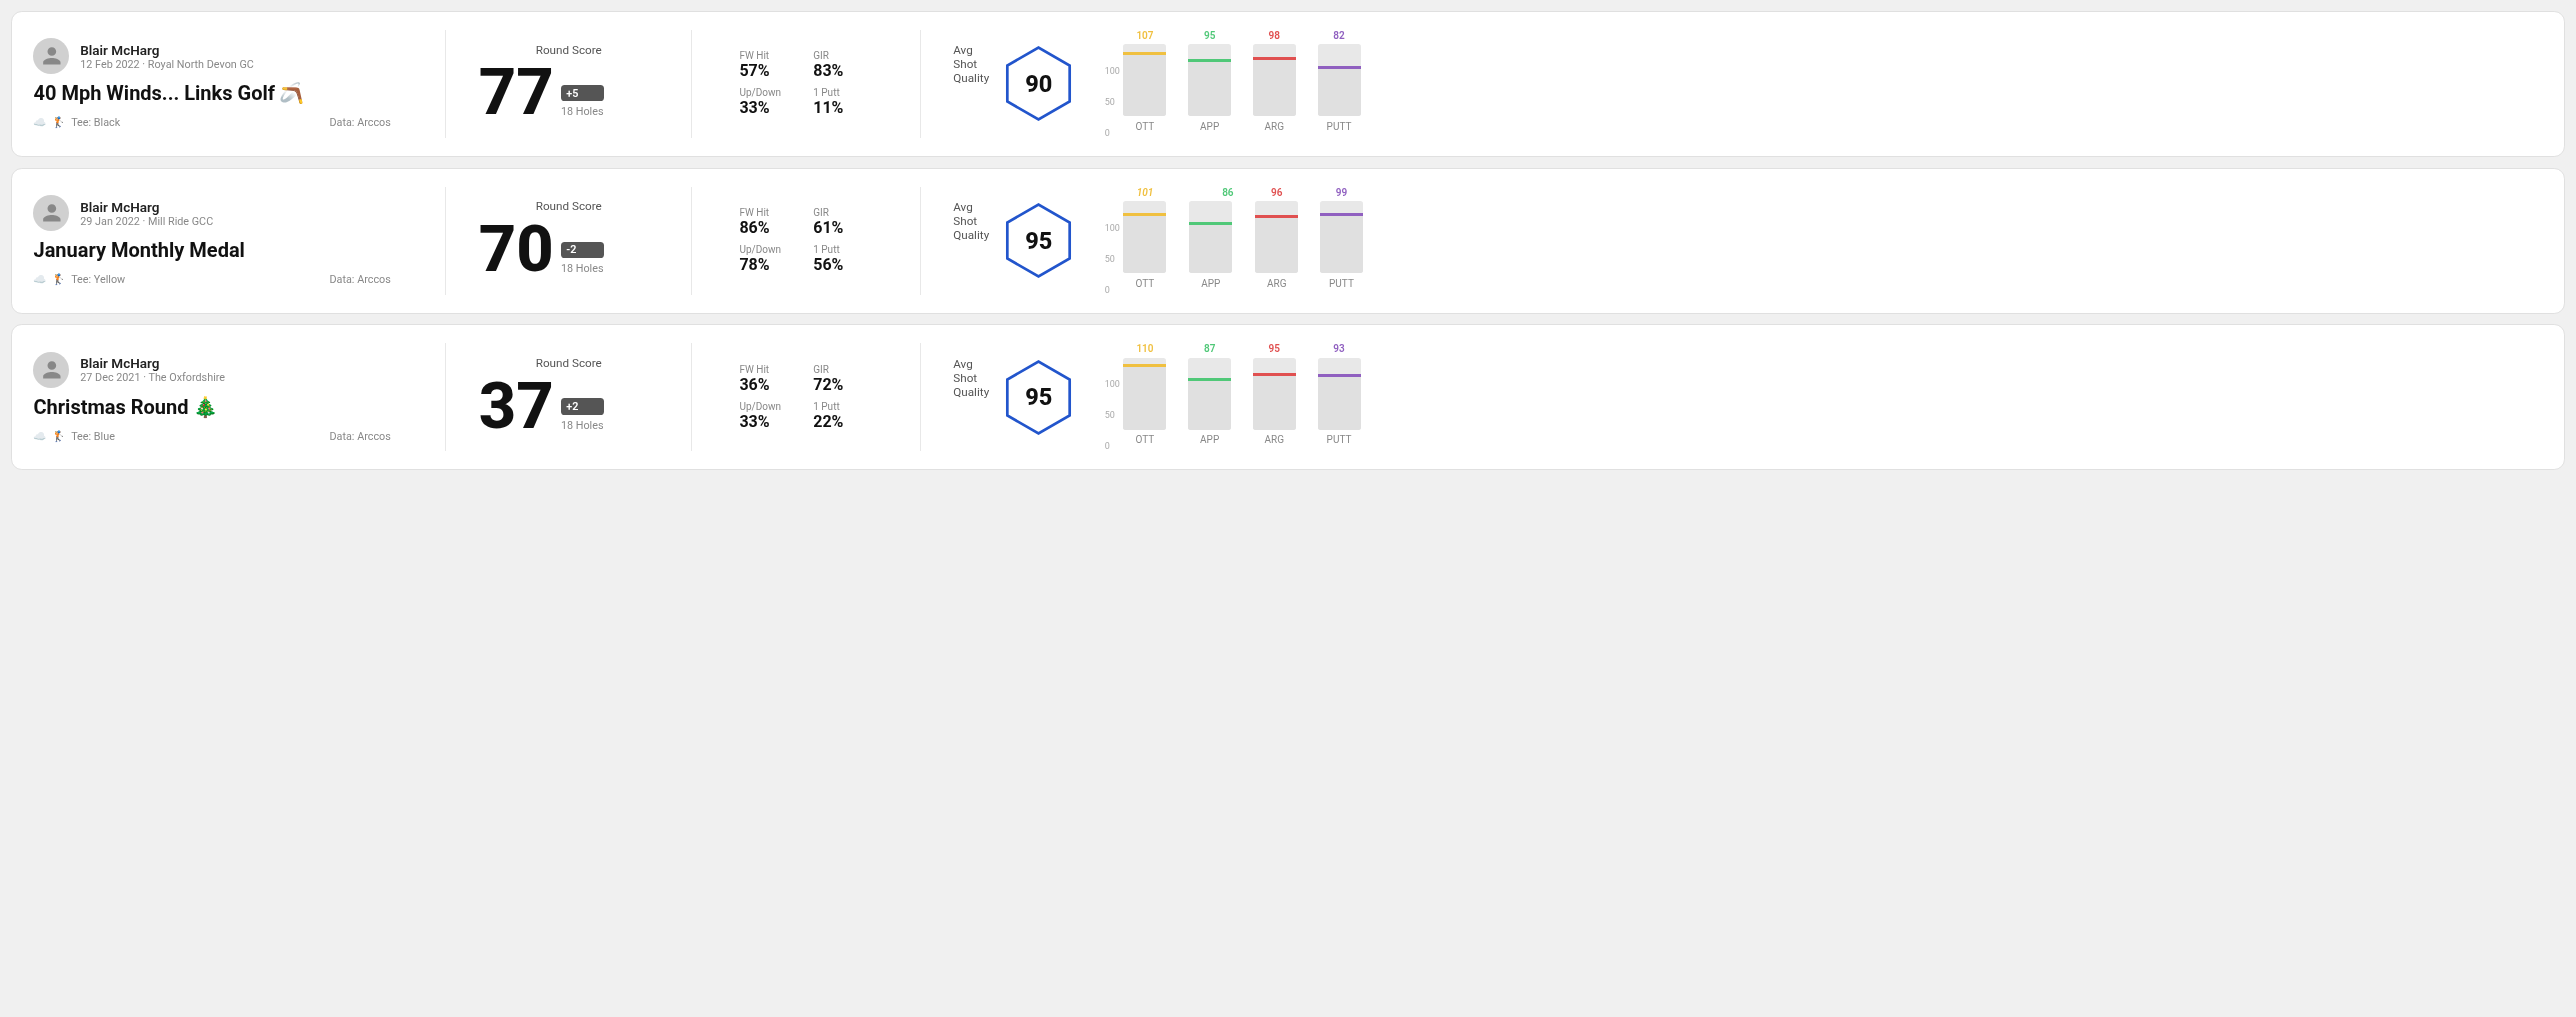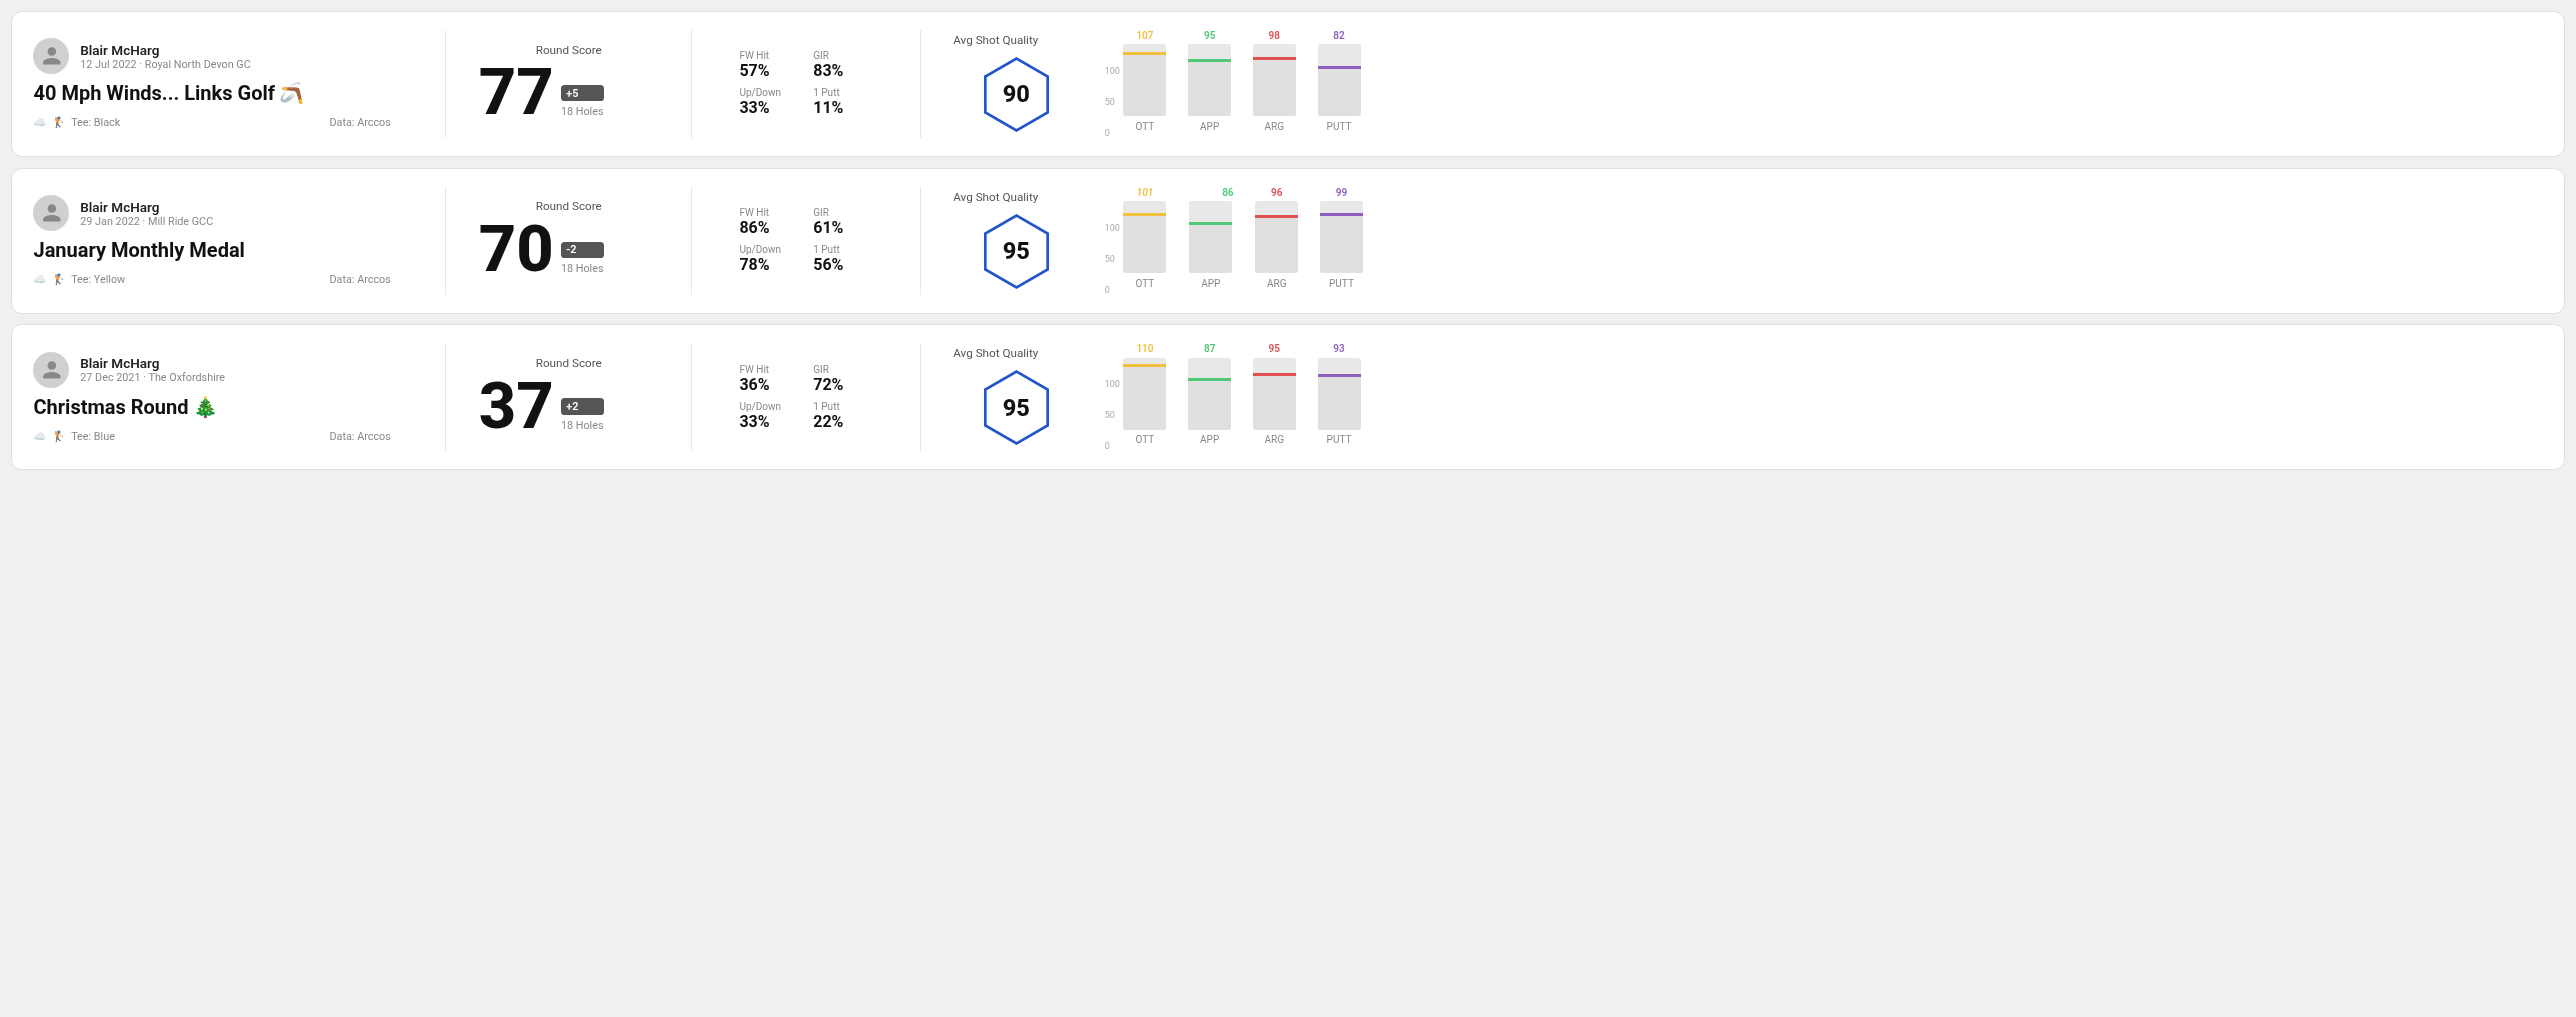--- a/index.html
+++ b/index.html
@@ -134,22 +134,22 @@
     }
     .stat-item .stat-value {
       font-size: 16px;
       font-weight: 700;
       color: #111;
     }
     .quality-section {
       width: 126px;
       min-width: 126px;
       display: flex;
-      flex-direction: column;
-      align-items: center;
+      flex-direction: row;
+      align-items: flex-end;
     }
     .quality-label {
       font-size: 11.7px;
       color: #555;
       margin-bottom: 7.2px;
       align-self: flex-start;
     }
     .hexagon-container {
       position: relative;
       width: 81px;
@@ -239,21 +239,21 @@
     <div class="card">
       <div class="left-section">
         <div class="user-row">
           <div class="avatar">
             <svg viewBox="0 0 24 24">
               <path d="M12 12c2.7 0 4.8-2.1 4.8-4.8S14.7 2.4 12 2.4 7.2 4.5 7.2 7.2 9.3 12 12 12zm0 2.4c-3.2 0-9.6 1.6-9.6 4.8v2.4h19.2v-2.4c0-3.2-6.4-4.8-9.6-4.8z"></path>
             </svg>
           </div>
           <div class="user-info">
             <div class="name">Blair McHarg</div>
-            <div class="meta">12 Jul 2022 · Royal North Devon GC</div>
+            <div class="meta">12 Feb 2022 · Royal North Devon GC</div>
           </div>
         </div>
         <div class="round-title">40 Mph Winds... Links Golf 🪃</div>
         <div class="footer-row">
           <div class="tee-info">
             <span>☁️</span>
             <span>🏌️</span>
             <span>Tee: Black</span>
           </div>
           <span>Data: Arccos</span>

